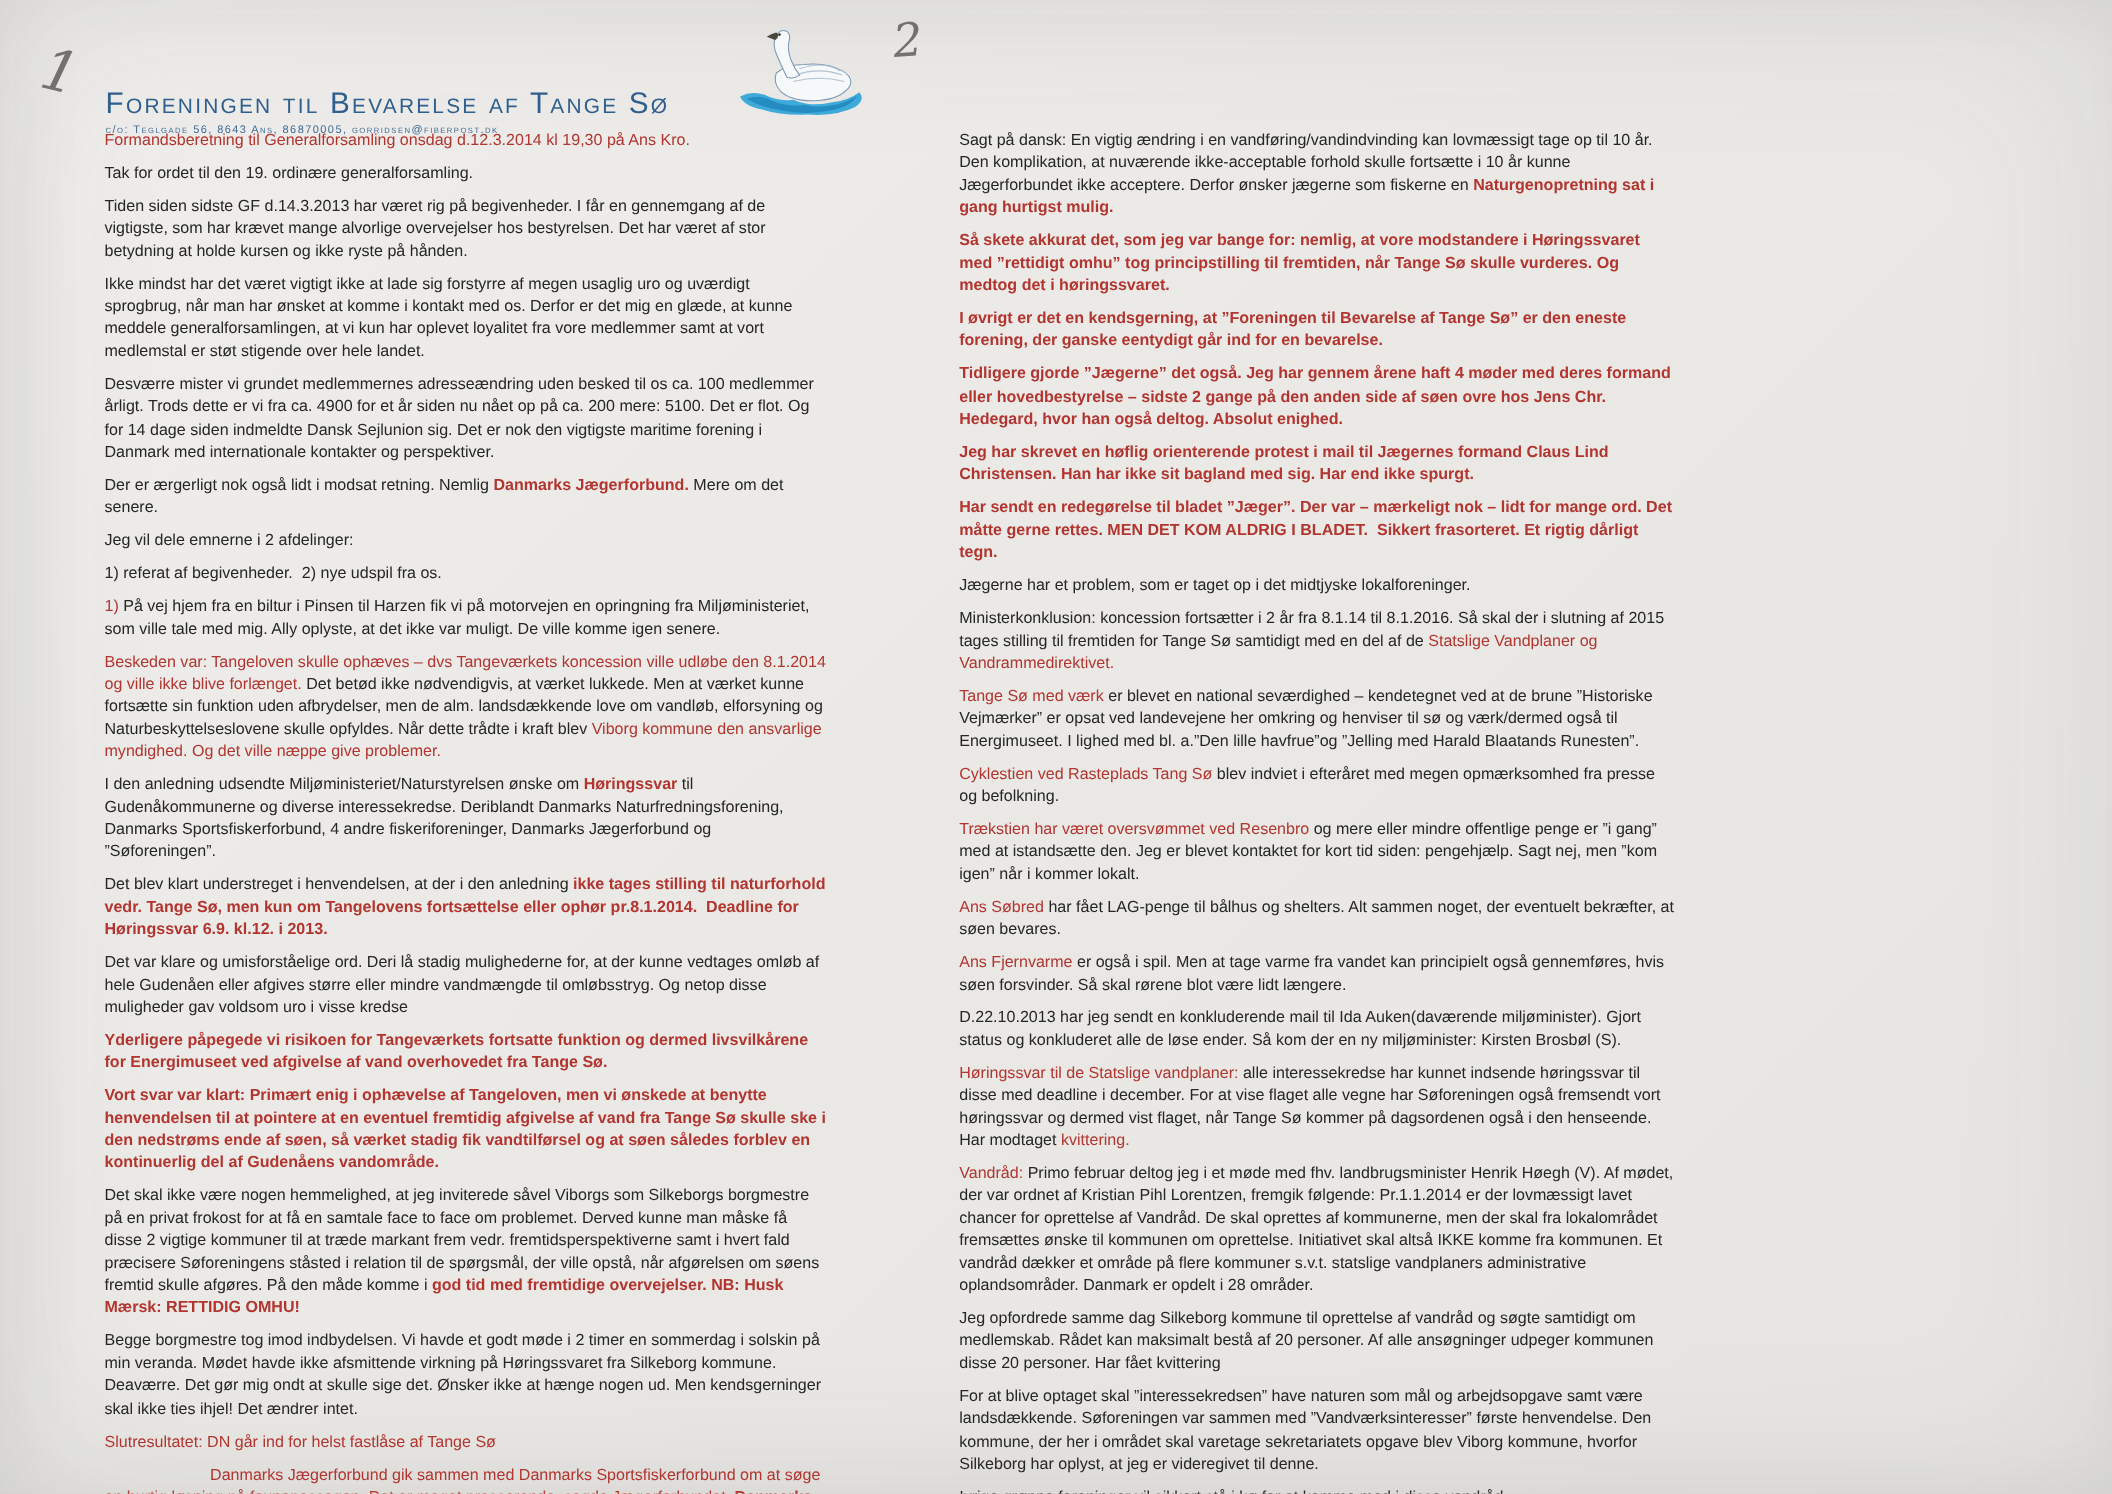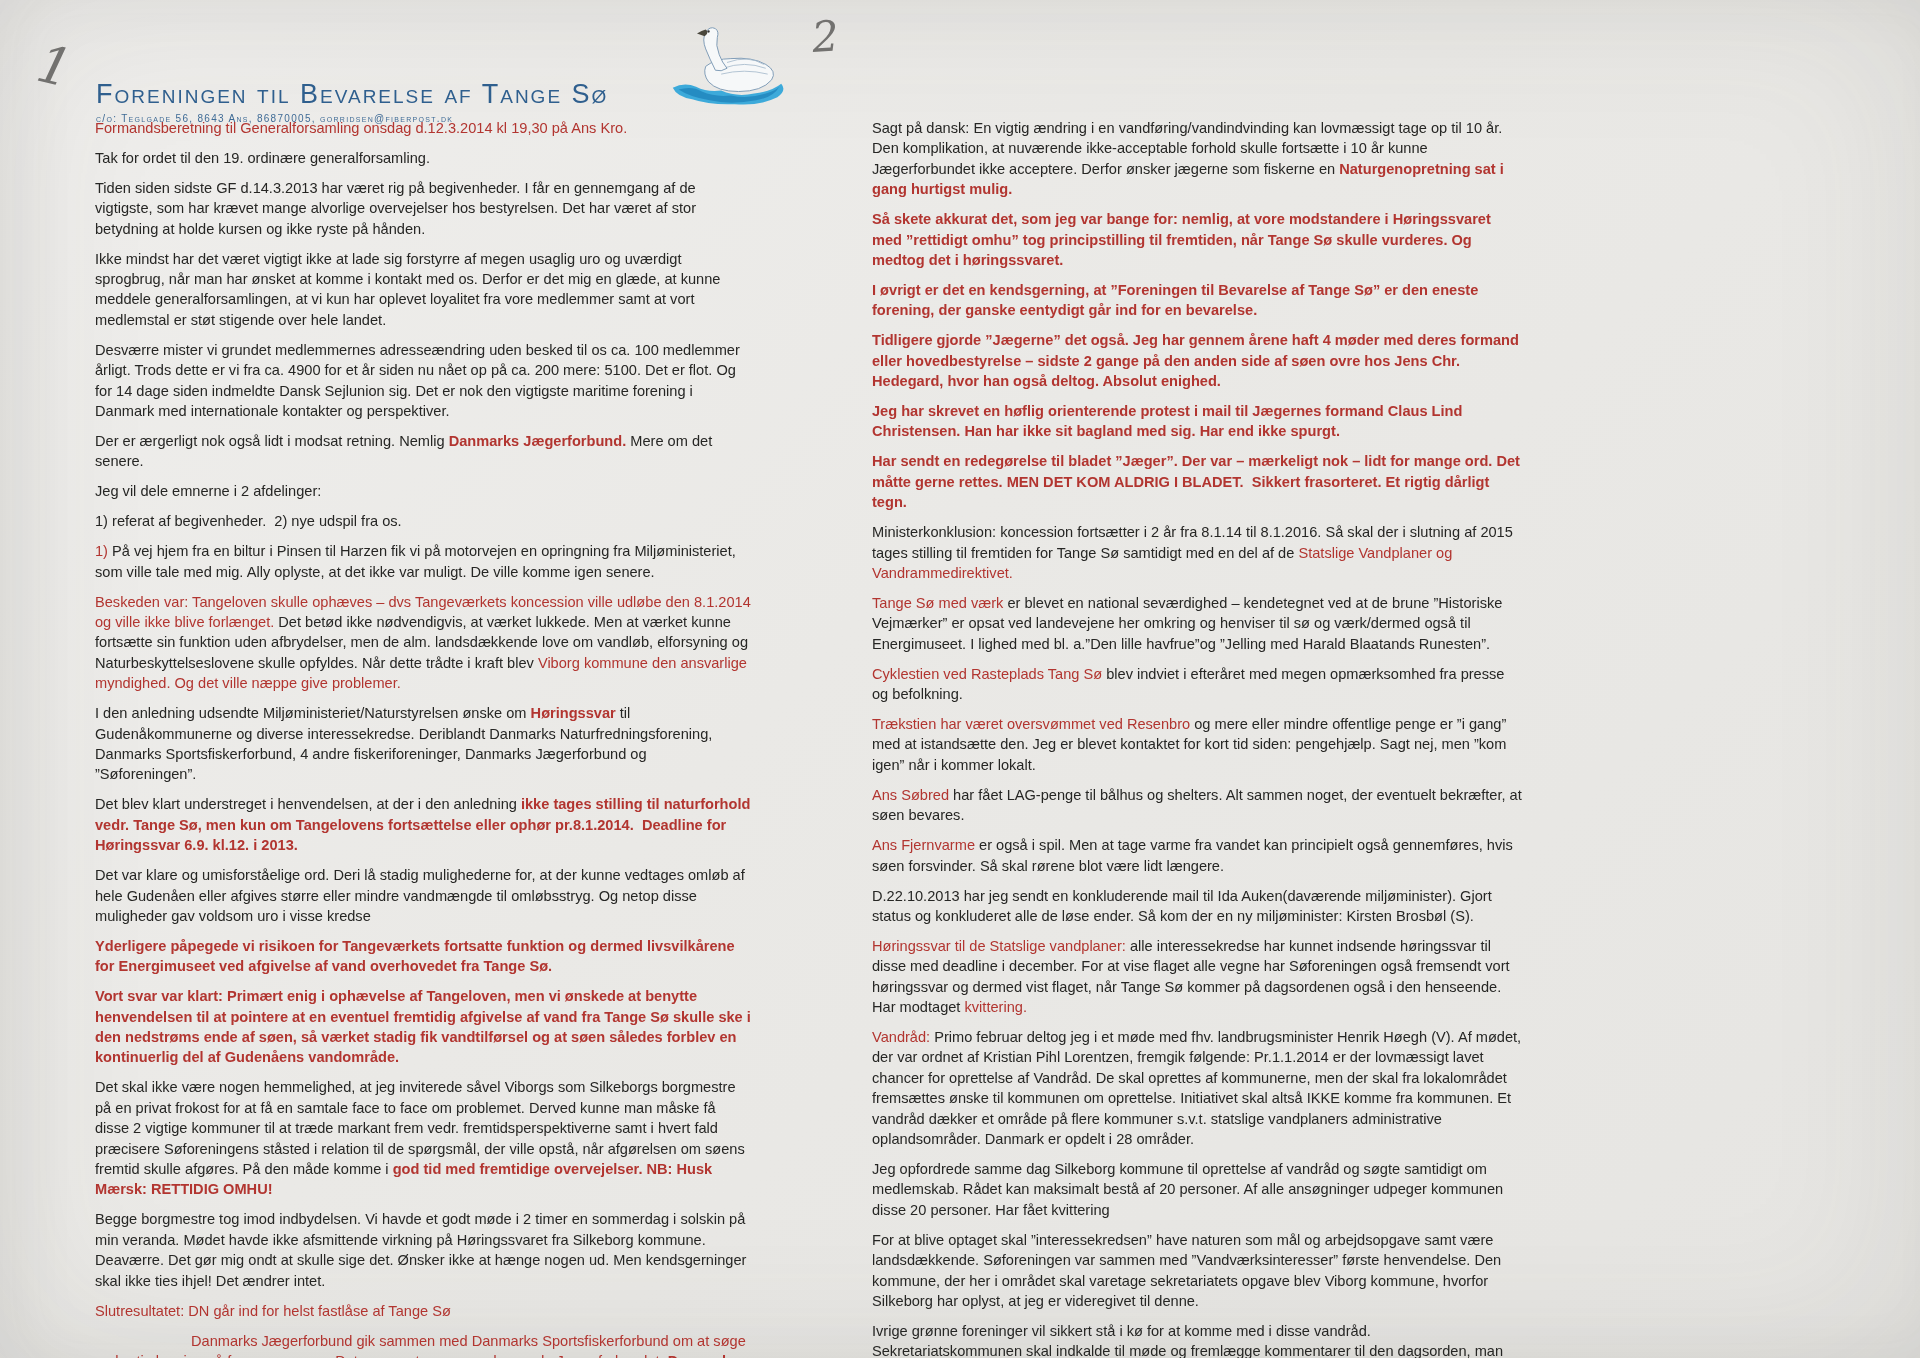--- a/index.html
+++ b/index.html
@@ -96,20 +96,21 @@
         <p class="para"><span class="seg-r">Slutresultatet: DN går ind for helst fastlåse af Tange Sø</span></p>
         <p class="para indent"><span class="seg-r">Danmarks Jægerforbund gik sammen med Danmarks Sportsfiskerforbund om at søge en hurtig løsning på faunapassagen. Det er meget presserende, sagde Jægerforbundet. </span><span class="seg-rb">Danmarks Jægerforbund siger direkte: ”Vi deler Danmarks Sportsfiskerforbunds bekymring for, om ophævelsen af den nuværende koncessionslov skaber et ”vakuum”,som kan fastlåse situationen i den periode en evt. ny vandindvindingstilladelse forløber, måske i 10 år.”</span></p>
       </section>
     <section class="col col-right" id="col-right">
         <p class="para"><span class="seg-k">Sagt på dansk: En vigtig ændring i en vandføring/vandindvinding kan lovmæssigt tage op til 10 år. Den komplikation, at nuværende ikke-acceptable forhold skulle fortsætte i 10 år kunne Jægerforbundet ikke acceptere. Derfor ønsker jægerne som fiskerne en </span><span class="seg-rb">Naturgenopretning sat i gang hurtigst mulig.</span></p>
         <p class="para"><span class="seg-rb">Så skete akkurat det, som jeg var bange for: nemlig, at vore modstandere i Høringssvaret med ”rettidigt omhu” tog principstilling til fremtiden, når Tange Sø skulle vurderes. Og medtog det i høringssvaret.</span></p>
         <p class="para"><span class="seg-rb">I øvrigt er det en kendsgerning, at ”Foreningen til Bevarelse af Tange Sø” er den eneste forening, der ganske eentydigt går ind for en bevarelse.</span></p>
         <p class="para"><span class="seg-rb">Tidligere gjorde ”Jægerne” det også. Jeg har gennem årene haft 4 møder med deres formand eller hovedbestyrelse – sidste 2 gange på den anden side af søen ovre hos Jens Chr. Hedegard, hvor han også deltog. Absolut enighed.</span></p>
         <p class="para"><span class="seg-rb">Jeg har skrevet en høflig orienterende protest i mail til Jægernes formand Claus Lind Christensen. Han har ikke sit bagland med sig. Har end ikke spurgt.</span></p>
         <p class="para"><span class="seg-rb">Har sendt en redegørelse til bladet ”Jæger”. Der var – mærkeligt nok – lidt for mange ord. Det måtte gerne rettes. MEN DET KOM ALDRIG I BLADET.&nbsp; Sikkert frasorteret. Et rigtig dårligt tegn.</span></p>
+        <p class="para"><span class="seg-k">Jægerne har et problem, som er taget op i det midtjyske lokalforeninger.</span></p>
         <p class="para"><span class="seg-k">Ministerkonklusion: koncession fortsætter i 2 år fra 8.1.14 til 8.1.2016. Så skal der i slutning af 2015 tages stilling til fremtiden for Tange Sø samtidigt med en del af de </span><span class="seg-r">Statslige Vandplaner og Vandrammedirektivet.</span></p>
         <p class="para"><span class="seg-r">Tange Sø med værk</span><span class="seg-k"> er blevet en national seværdighed – kendetegnet ved at de brune ”Historiske Vejmærker” er opsat ved landevejene her omkring og henviser til sø og værk/dermed også til Energimuseet. I lighed med bl. a.”Den lille havfrue”og ”Jelling med Harald Blaatands Runesten”.</span></p>
         <p class="para"><span class="seg-r">Cyklestien ved Rasteplads Tang Sø</span><span class="seg-k"> blev indviet i efteråret med megen opmærksomhed fra presse og befolkning.</span></p>
         <p class="para"><span class="seg-r">Trækstien har været oversvømmet ved Resenbro</span><span class="seg-k"> og mere eller mindre offentlige penge er ”i gang” med at istandsætte den. Jeg er blevet kontaktet for kort tid siden: pengehjælp. Sagt nej, men ”kom igen” når i kommer lokalt.</span></p>
         <p class="para"><span class="seg-r">Ans Søbred</span><span class="seg-k"> har fået LAG-penge til bålhus og shelters. Alt sammen noget, der eventuelt bekræfter, at søen bevares.</span></p>
         <p class="para"><span class="seg-r">Ans Fjernvarme</span><span class="seg-k"> er også i spil. Men at tage varme fra vandet kan principielt også gennemføres, hvis søen forsvinder. Så skal rørene blot være lidt længere.</span></p>
         <p class="para"><span class="seg-k">D.22.10.2013 har jeg sendt en konkluderende mail til Ida Auken(daværende miljøminister). Gjort status og konkluderet alle de løse ender. Så kom der en ny miljøminister: Kirsten Brosbøl (S).</span></p>
         <p class="para"><span class="seg-r">Høringssvar til de Statslige vandplaner:</span><span class="seg-k"> alle interessekredse har kunnet indsende høringssvar til disse med deadline i december. For at vise flaget alle vegne har Søforeningen også fremsendt vort høringssvar og dermed vist flaget, når Tange Sø kommer på dagsordenen også i den henseende. Har modtaget </span><span class="seg-r">kvittering.</span></p>
         <p class="para"><span class="seg-r">Vandråd:</span><span class="seg-k"> Primo februar deltog jeg i et møde med fhv. landbrugsminister Henrik Høegh (V). Af mødet, der var ordnet af Kristian Pihl Lorentzen, fremgik følgende: Pr.1.1.2014 er der lovmæssigt lavet chancer for oprettelse af Vandråd. De skal oprettes af kommunerne, men der skal fra lokalområdet fremsættes ønske til kommunen om oprettelse. Initiativet skal altså IKKE komme fra kommunen. Et vandråd dækker et område på flere kommuner s.v.t. statslige vandplaners administrative oplandsområder. Danmark er opdelt i 28 områder.</span></p>
         <p class="para"><span class="seg-k">Jeg opfordrede samme dag Silkeborg kommune til oprettelse af vandråd og søgte samtidigt om medlemskab. Rådet kan maksimalt bestå af 20 personer. Af alle ansøgninger udpeger kommunen disse 20 personer. Har fået kvittering</span></p>

